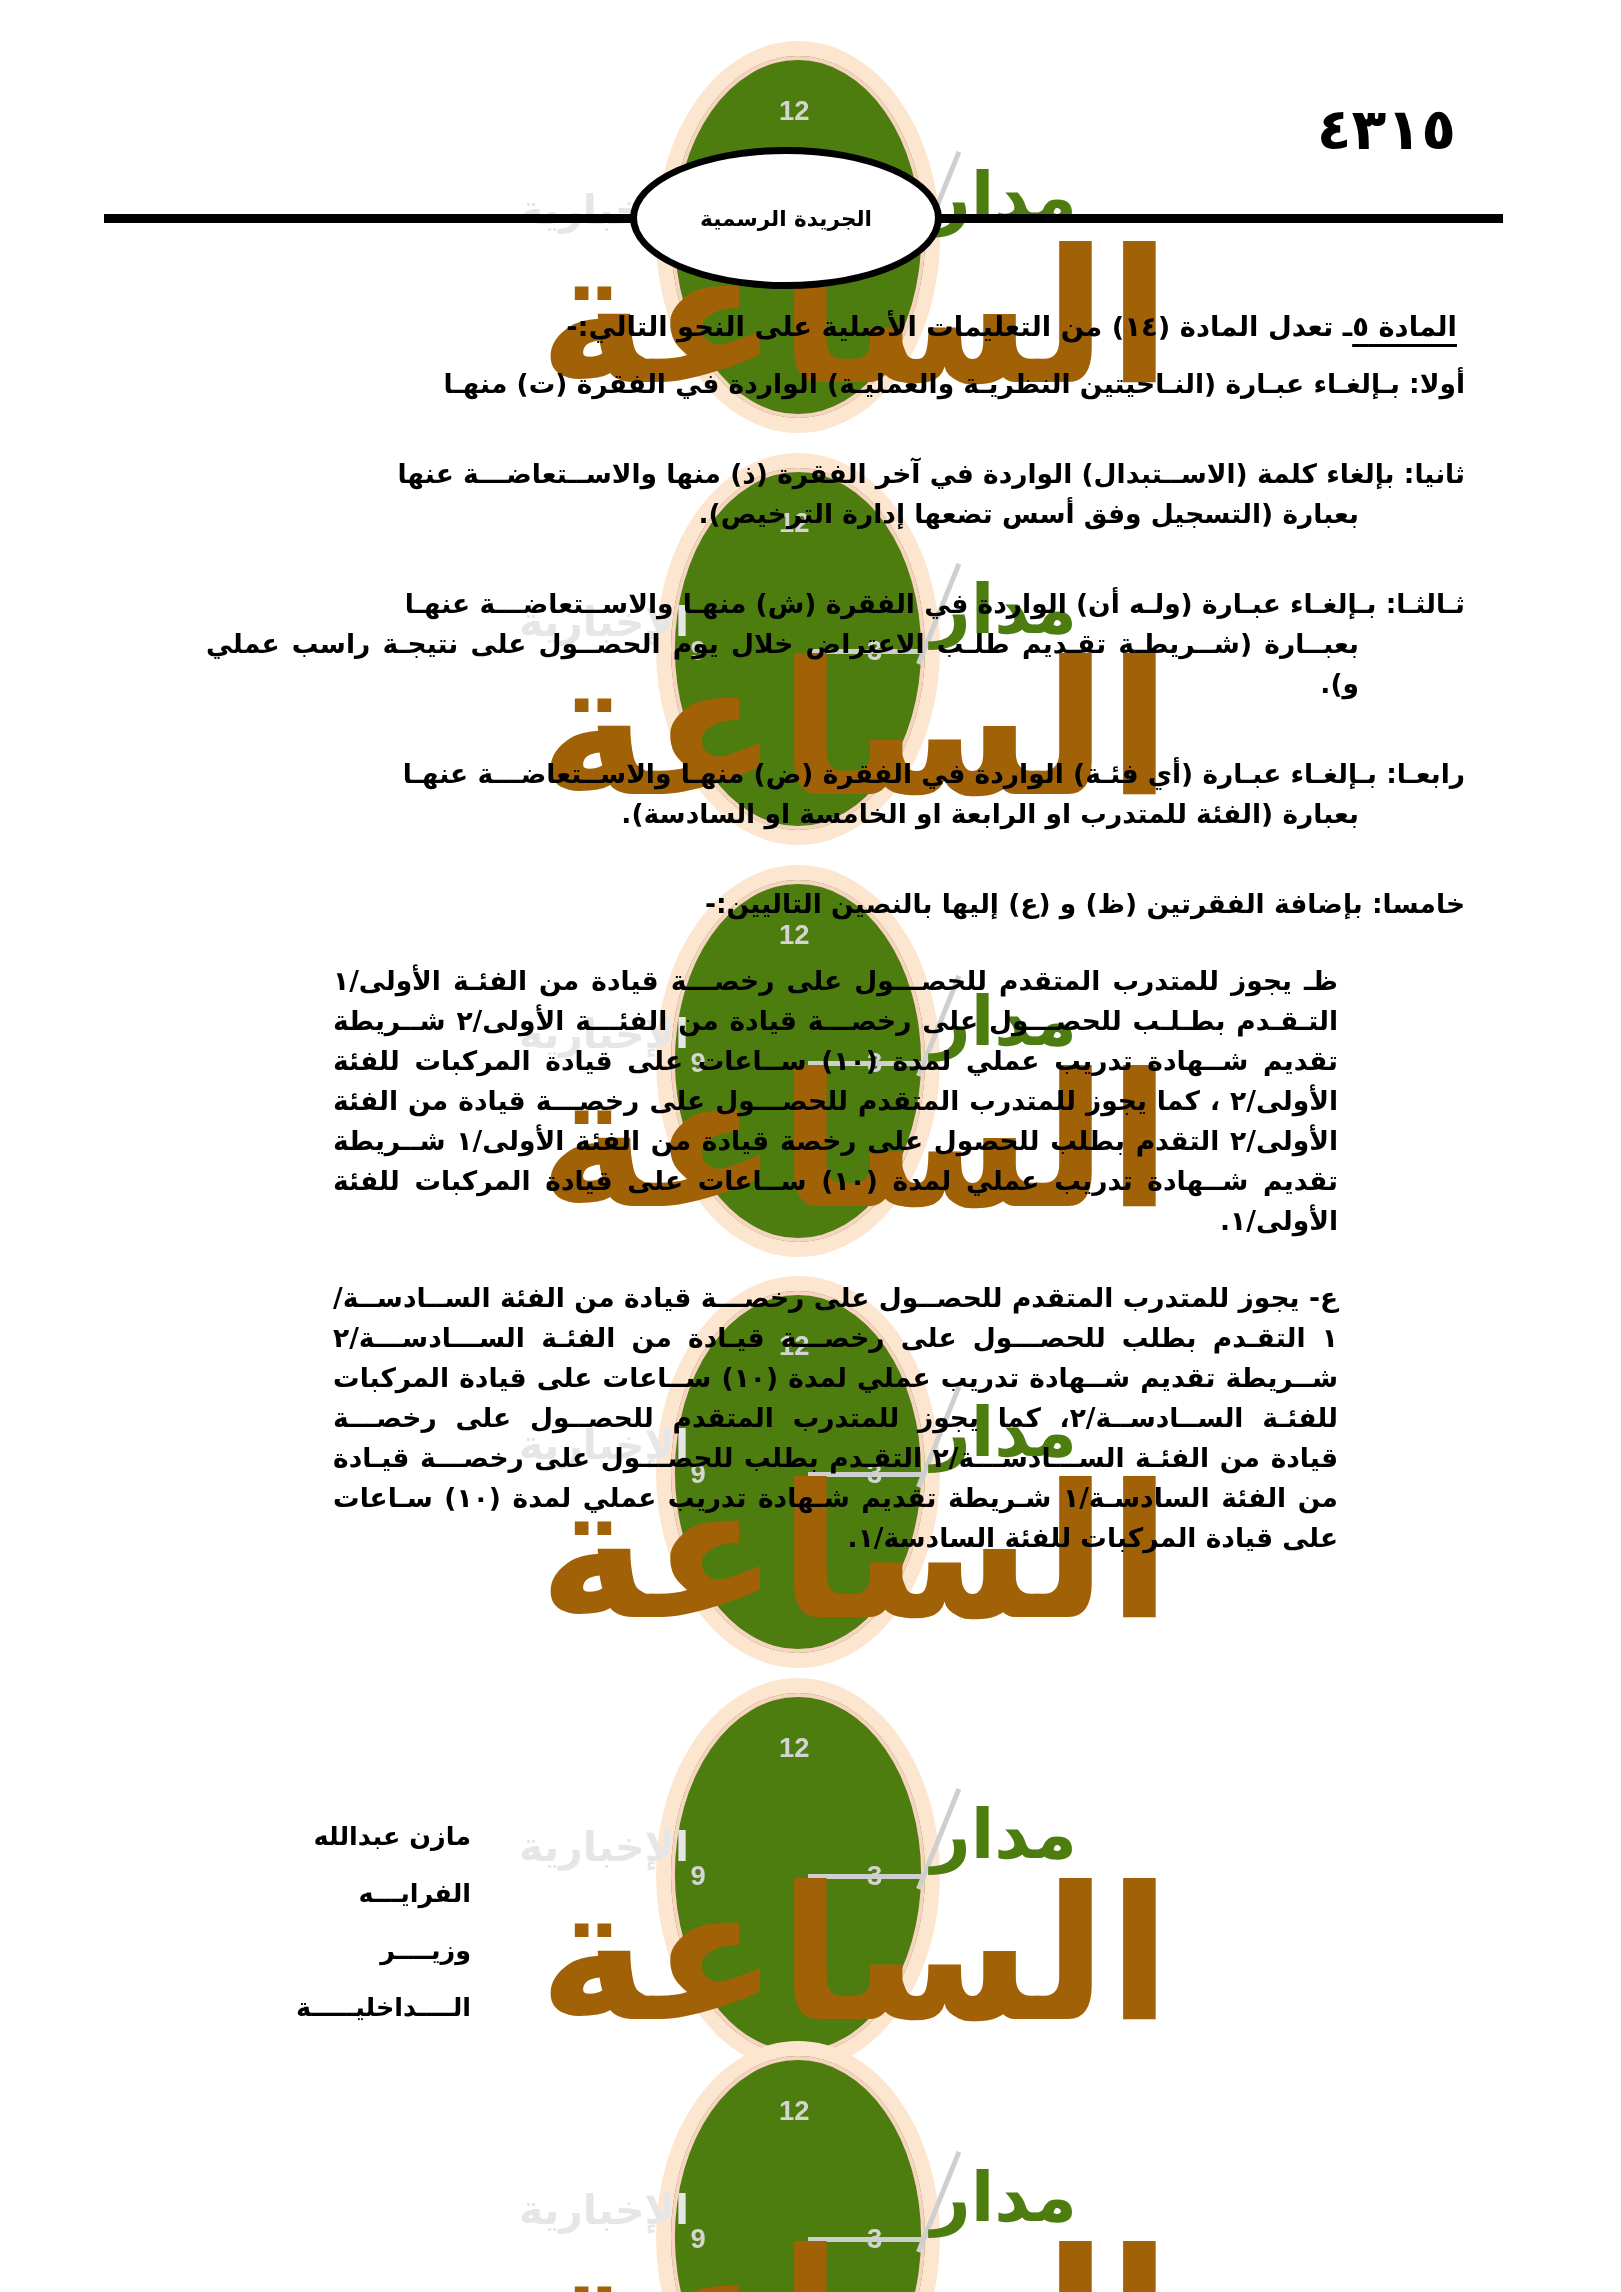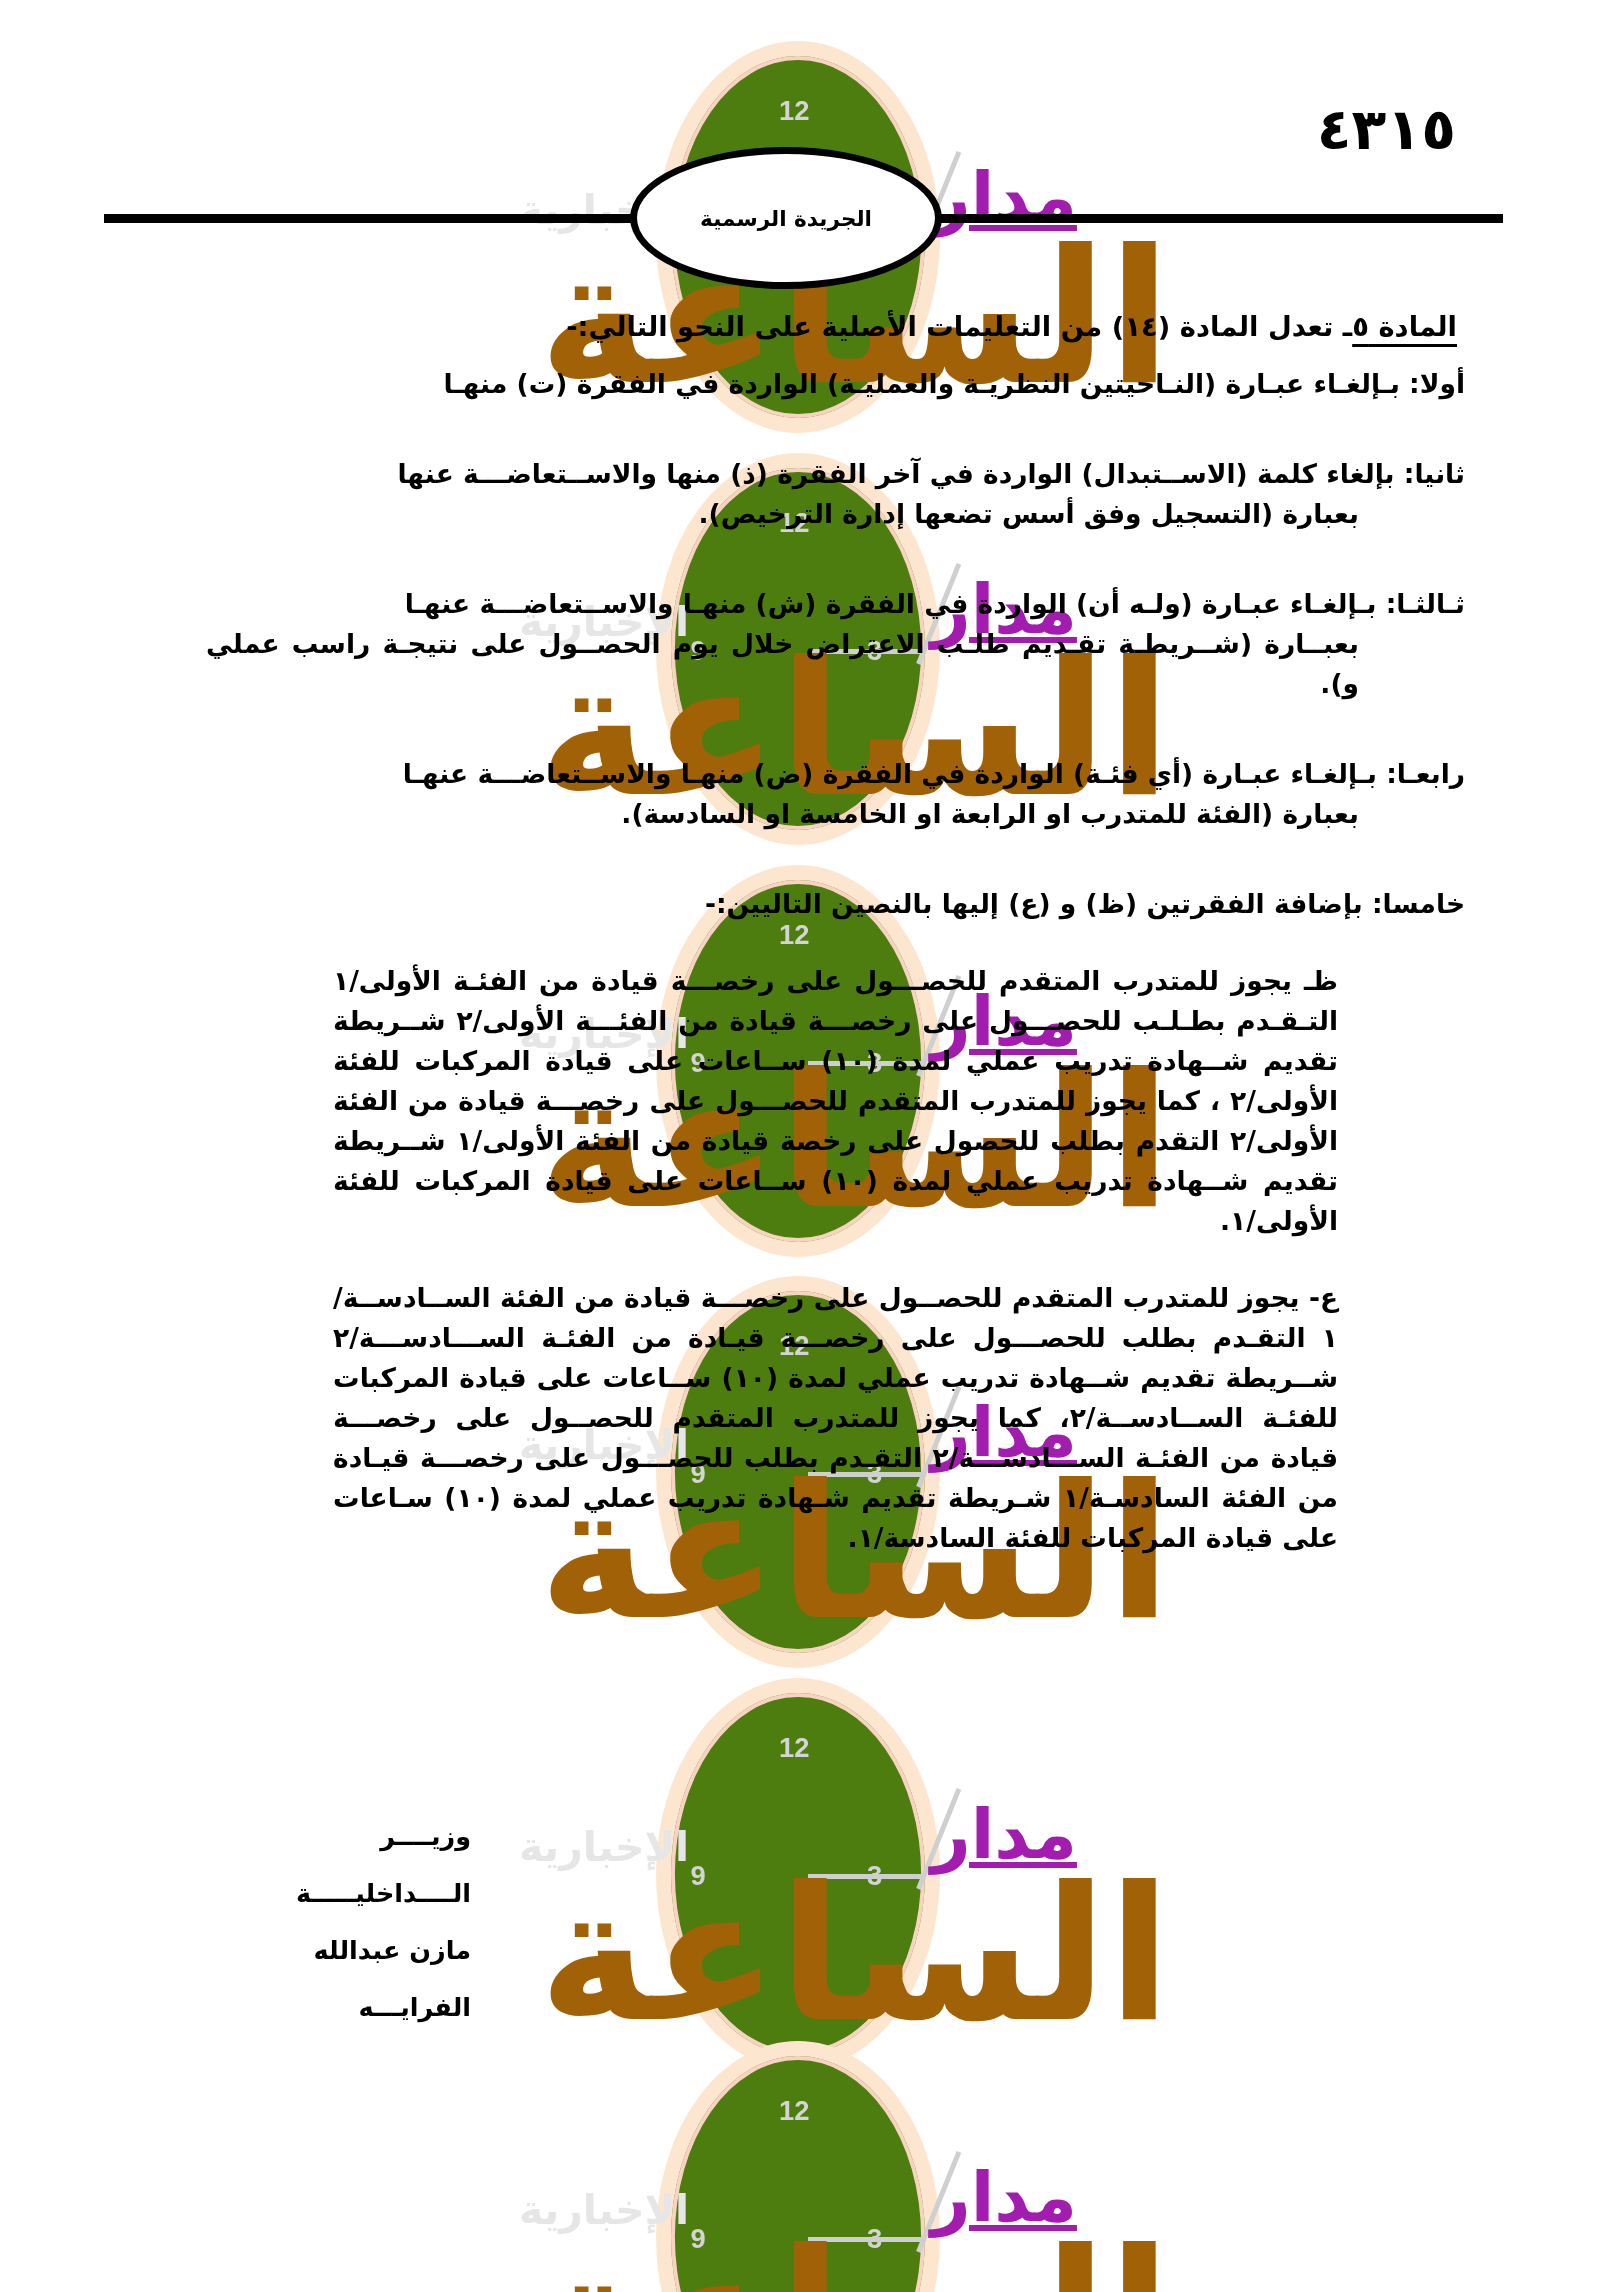--- a/index.html
+++ b/index.html
@@ -10,21 +10,21 @@
   
   .wm { position:absolute; left:519px; width:608px; height:412px; pointer-events:none; }
   .wm .clock {
     position:absolute; left:137px; top:2px; width:284px; height:392px; border-radius:50%;
     background:#4d7c0f; border:15.7px solid #fde6cf; box-sizing:border-box;
     box-shadow: inset 0 0 0 3.9px #f9d3c2;
   }
   .wm .num { position:absolute; font:bold 27.4px "Liberation Sans",sans-serif; color:#d4d4d4; }
   .wm .hand1 { position:absolute; left:137px; top:181px; width:118px; height:4.9px; background:#cfcfcf; }
   .wm .hand2 { position:absolute; left:245px; top:88px; width:4.9px; height:108px; background:#cfcfcf; transform:rotate(22deg); transform-origin:bottom; }
-  .wm .mdar { position:absolute; left:412px; top:118px; font:bold 69px "DejaVu Sans",sans-serif; color:#a21caf;text-decoration:underline; }
+  .wm .mdar { position:absolute; left:412px; top:118px; font:bold 69px "DejaVu Sans",sans-serif; color:#4d7c0f; }
   .wm .ikh { position:absolute; left:0px; top:147px; font:bold 41px "DejaVu Sans",sans-serif; color:#e6e6e6; }
   .wm .saa { position:absolute; left:19.6px; top:186px; font:bold 186px "DejaVu Sans",sans-serif; color:#a16207; line-height:1; }
 
   
   .page-number {
     position:absolute; top:96px; right:165px;
     font:bold 57px "DejaVu Sans",sans-serif; letter-spacing:9.8px; direction:rtl;
   }
   .header-rule { position:absolute; left:104px; right:118px; top:214px; height:8.8px; background:#000; }
   .header-oval {
@@ -180,16 +180,16 @@
   </div>
   <div class="gap-m"></div>
 
   <div class="subpara">
     <span>ع-</span>
     <span>يجوز للمتدرب المتقدم للحصــول على رخصـــة قيادة من الفئة الســادســة/١ التقـدم بطلب للحصـــول على رخصـــة قيـادة من الفئـة الســـادســـة/٢ شــريطة تقديم شــهادة تدريب عملي لمدة (١٠) ســاعات على قيادة المركبات للفئـة الســادســة/٢، كما يجوز للمتدرب المتقدم للحصــول على رخصـــة قيادة من الفئـة الســـادســـة/٢ التقـدم بطلب للحصـــول على رخصـــة قيـادة من الفئة السادسـة/١ شـريطة تقديم شـهادة تدريب عملي لمدة (١٠) سـاعات على قيادة المركبات للفئة السادسة/١.</span>
   </div>
 </div>
 
 <div class="signature">
+  <div>مازن عبدالله الفرايـــه</div>
   <div>وزيــــر الــــداخليـــــة</div>
-  <div>مازن عبدالله الفرايـــه</div>
 </div>
 
 
 </body></html>

